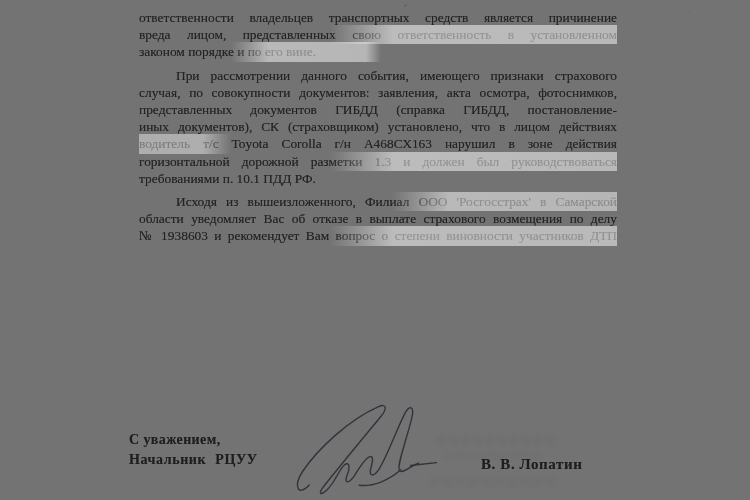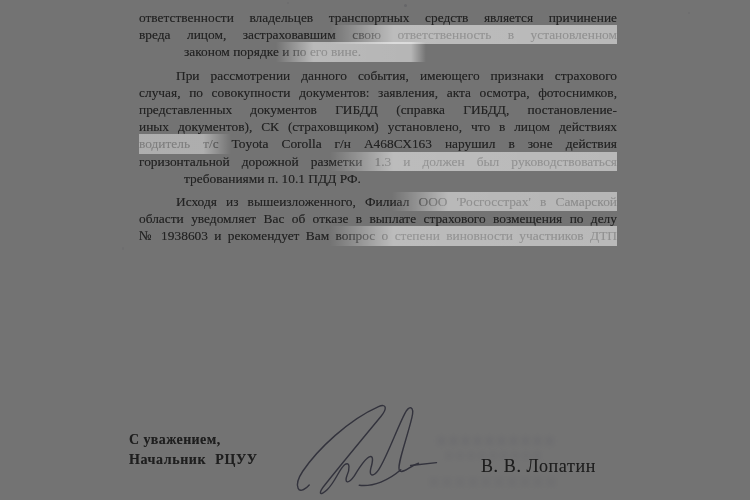--- a/index.html
+++ b/index.html
@@ -10,40 +10,40 @@
   .page{
     position:relative;width:750px;height:500px;background:#737373;overflow:hidden;padding-left:24px;
   }
   .textblock{
     position:absolute;left:139px;top:9px;width:478px;
     font-size:13.4px;line-height:17.2px;color:#232323;
     text-shadow:0 0 .4px rgba(40,40,40,.55);
   }
   .para{margin:0 0 6px 0;}
   .line{position:relative;text-align:justify;text-align-last:justify;white-space:nowrap;}
-  .line.last{text-align-last:left;margin-left:45px;}
+  .line.last{text-align-last:left;}
   .line.ind{text-indent:37px;}
   
   .line.fTail42::after,.line.fTail55::after,.line.fHead::after,.line.fShort::after{
     content:"";position:absolute;top:-1px;bottom:-1px;pointer-events:none;
   }
   .line.fTail42::after{left:40%;right:0;
     background:linear-gradient(90deg,rgba(255,255,255,0) 0,rgba(255,255,255,.52) 22%,rgba(255,255,255,.5) 100%);}
   .line.fTail55::after{left:53%;right:0;
     background:linear-gradient(90deg,rgba(255,255,255,0) 0,rgba(255,255,255,.5) 25%,rgba(255,255,255,.48) 100%);}
   .line.fHead::after{left:0;width:92px;
     background:linear-gradient(90deg,rgba(255,255,255,.42) 70%,rgba(255,255,255,0));}
   .line.fShort::after{left:92px;width:150px;
     background:linear-gradient(90deg,rgba(255,255,255,0),rgba(255,255,255,.5) 25%,rgba(255,255,255,.48) 90%,rgba(255,255,255,0));}
   
   .closing{position:absolute;left:129px;top:432px;font-size:14px;font-weight:bold;
     color:#1e1e1e;letter-spacing:.4px;text-shadow:0 0 .4px rgba(40,40,40,.5);}
   .signer-title{position:absolute;left:129px;top:452px;font-size:14px;font-weight:bold;
     color:#1e1e1e;letter-spacing:.6px;word-spacing:5px;text-shadow:0 0 .4px rgba(40,40,40,.5);}
-  .signer-name{position:absolute;left:481px;top:456px;font-size:18px;font-weight:normal;
+  .signer-name{position:absolute;left:481px;top:456px;font-size:15px;font-weight:bold;
     color:#1e1e1e;letter-spacing:.6px;text-shadow:0 0 .4px rgba(40,40,40,.5);}
   .signature{position:absolute;left:292px;top:403px;width:150px;height:92px;transform:rotate(-2deg);}
   .signature svg{width:100%;height:100%;}
   
   .speck{position:absolute;border-radius:50%;background:rgba(90,90,95,.5);filter:blur(.6px);}
   .sp1{left:404px;top:4px;width:3px;height:3px;}
   .sp2{left:688px;top:12px;width:2px;height:2px;opacity:.5;}
   .sp3{left:287px;top:2px;width:2px;height:2px;opacity:.45;}
   .sp4{left:122px;top:247px;width:2px;height:3px;opacity:.4;}
   .ghost{position:absolute;filter:blur(2.6px);opacity:.5;pointer-events:none;}
@@ -56,21 +56,21 @@
 </style>
 </head>
 <body>
 
 <div class="page">
 
   <div class="textblock">
 
     <div class="para">
       <div class="line">ответственности владельцев транспортных средств является причинение</div>
-      <div class="line fTail42">вреда лицом, застраховавшим свою ответственность в установленном</div>
+      <div class="line fTail42">вреда лицом, представленных свою ответственность в установленном</div>
       <div class="line last fShort">законом порядке и по его вине.</div>
     </div>
 
     <div class="para">
       <div class="line ind">При рассмотрении данного события, имеющего признаки страхового</div>
       <div class="line">случая, по совокупности документов: заявления, акта осмотра, фотоснимков,</div>
       <div class="line">представленных документов ГИБДД (справка ГИБДД, постановление-</div>
       <div class="line">иных документов), СК (страховщиком) установлено, что в лицом действиях</div>
       <div class="line fHead">водитель т/с Toyota Corolla г/н А468СХ163 нарушил в зоне действия</div>
       <div class="line fTail42">горизонтальной дорожной разметки 1.3 и должен был руководствоваться</div>

